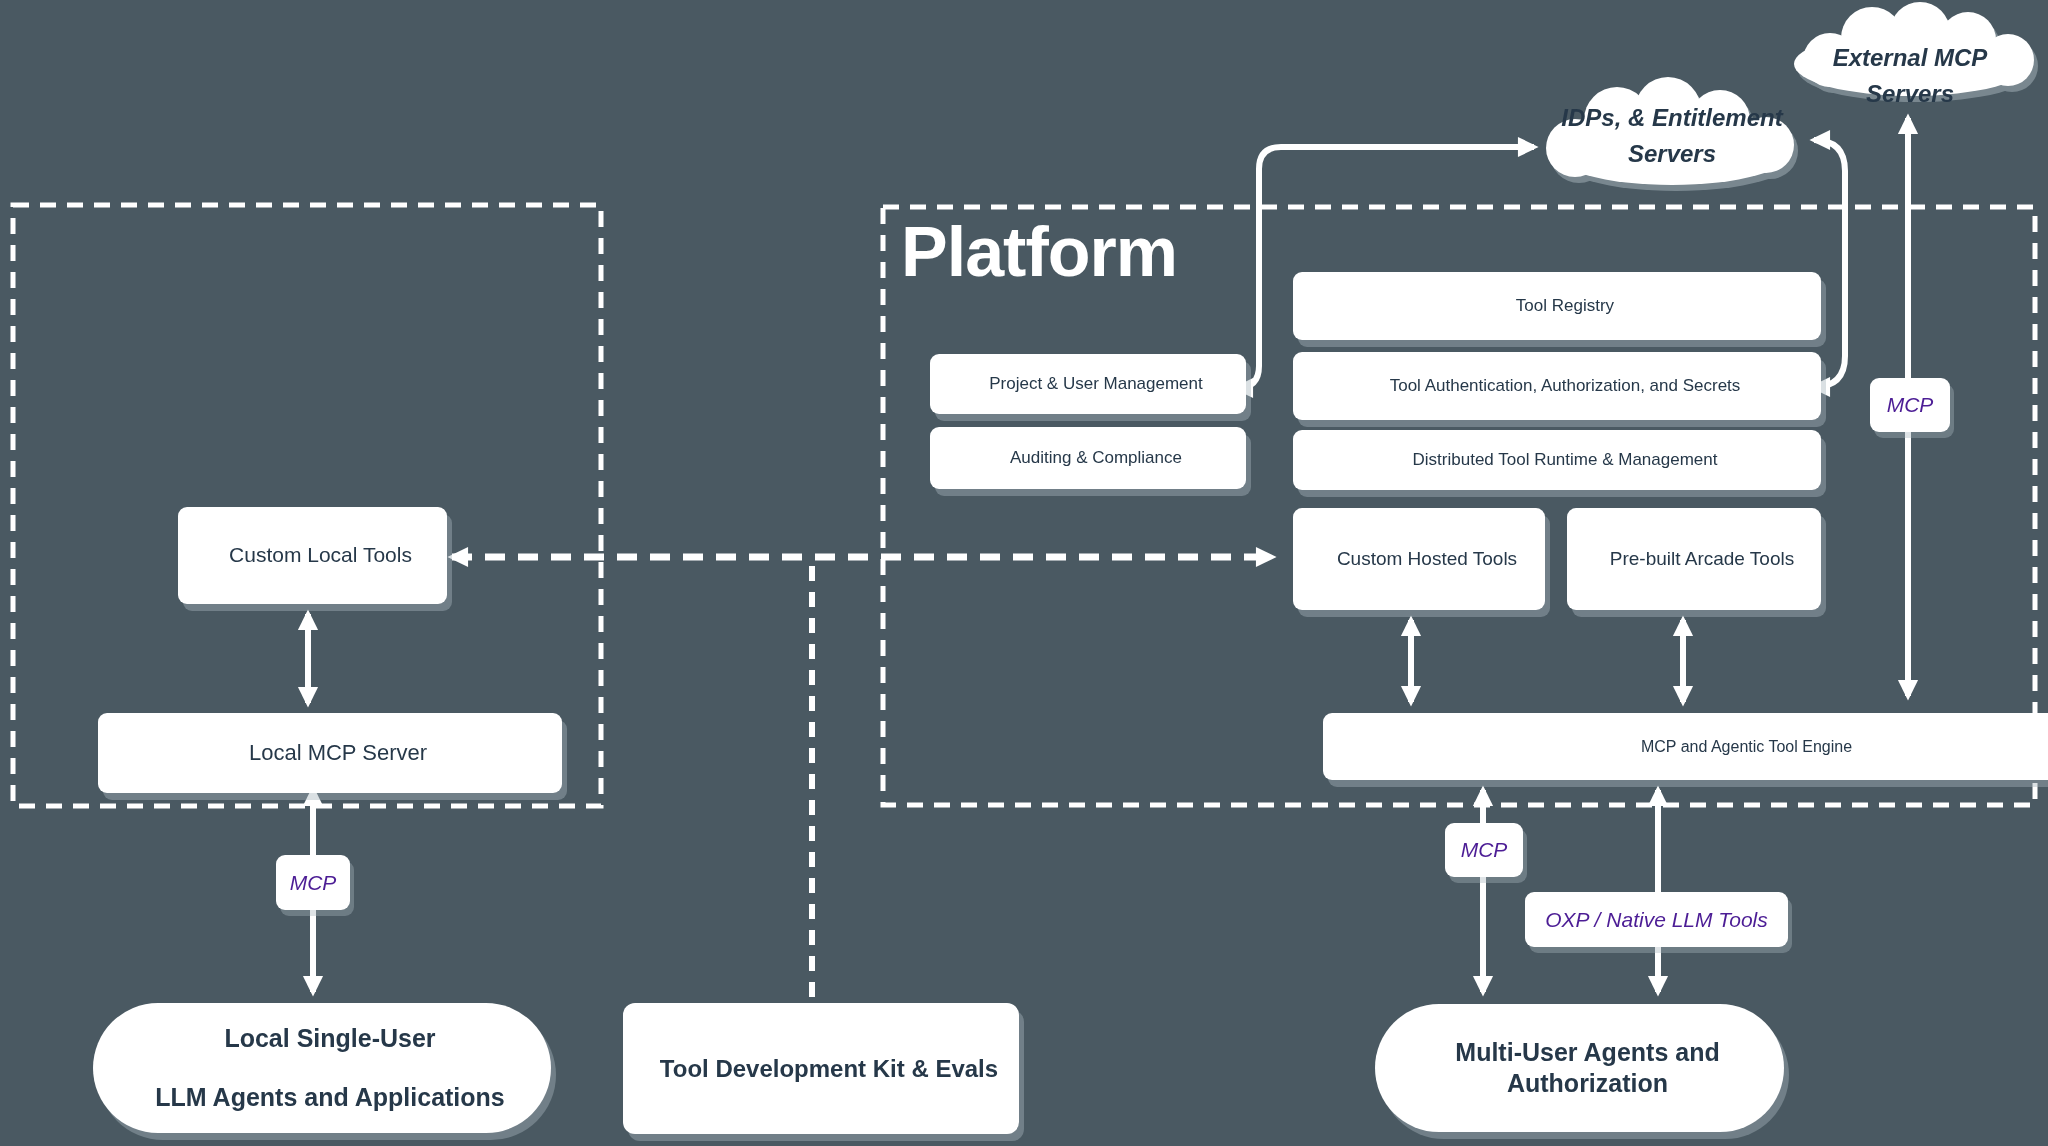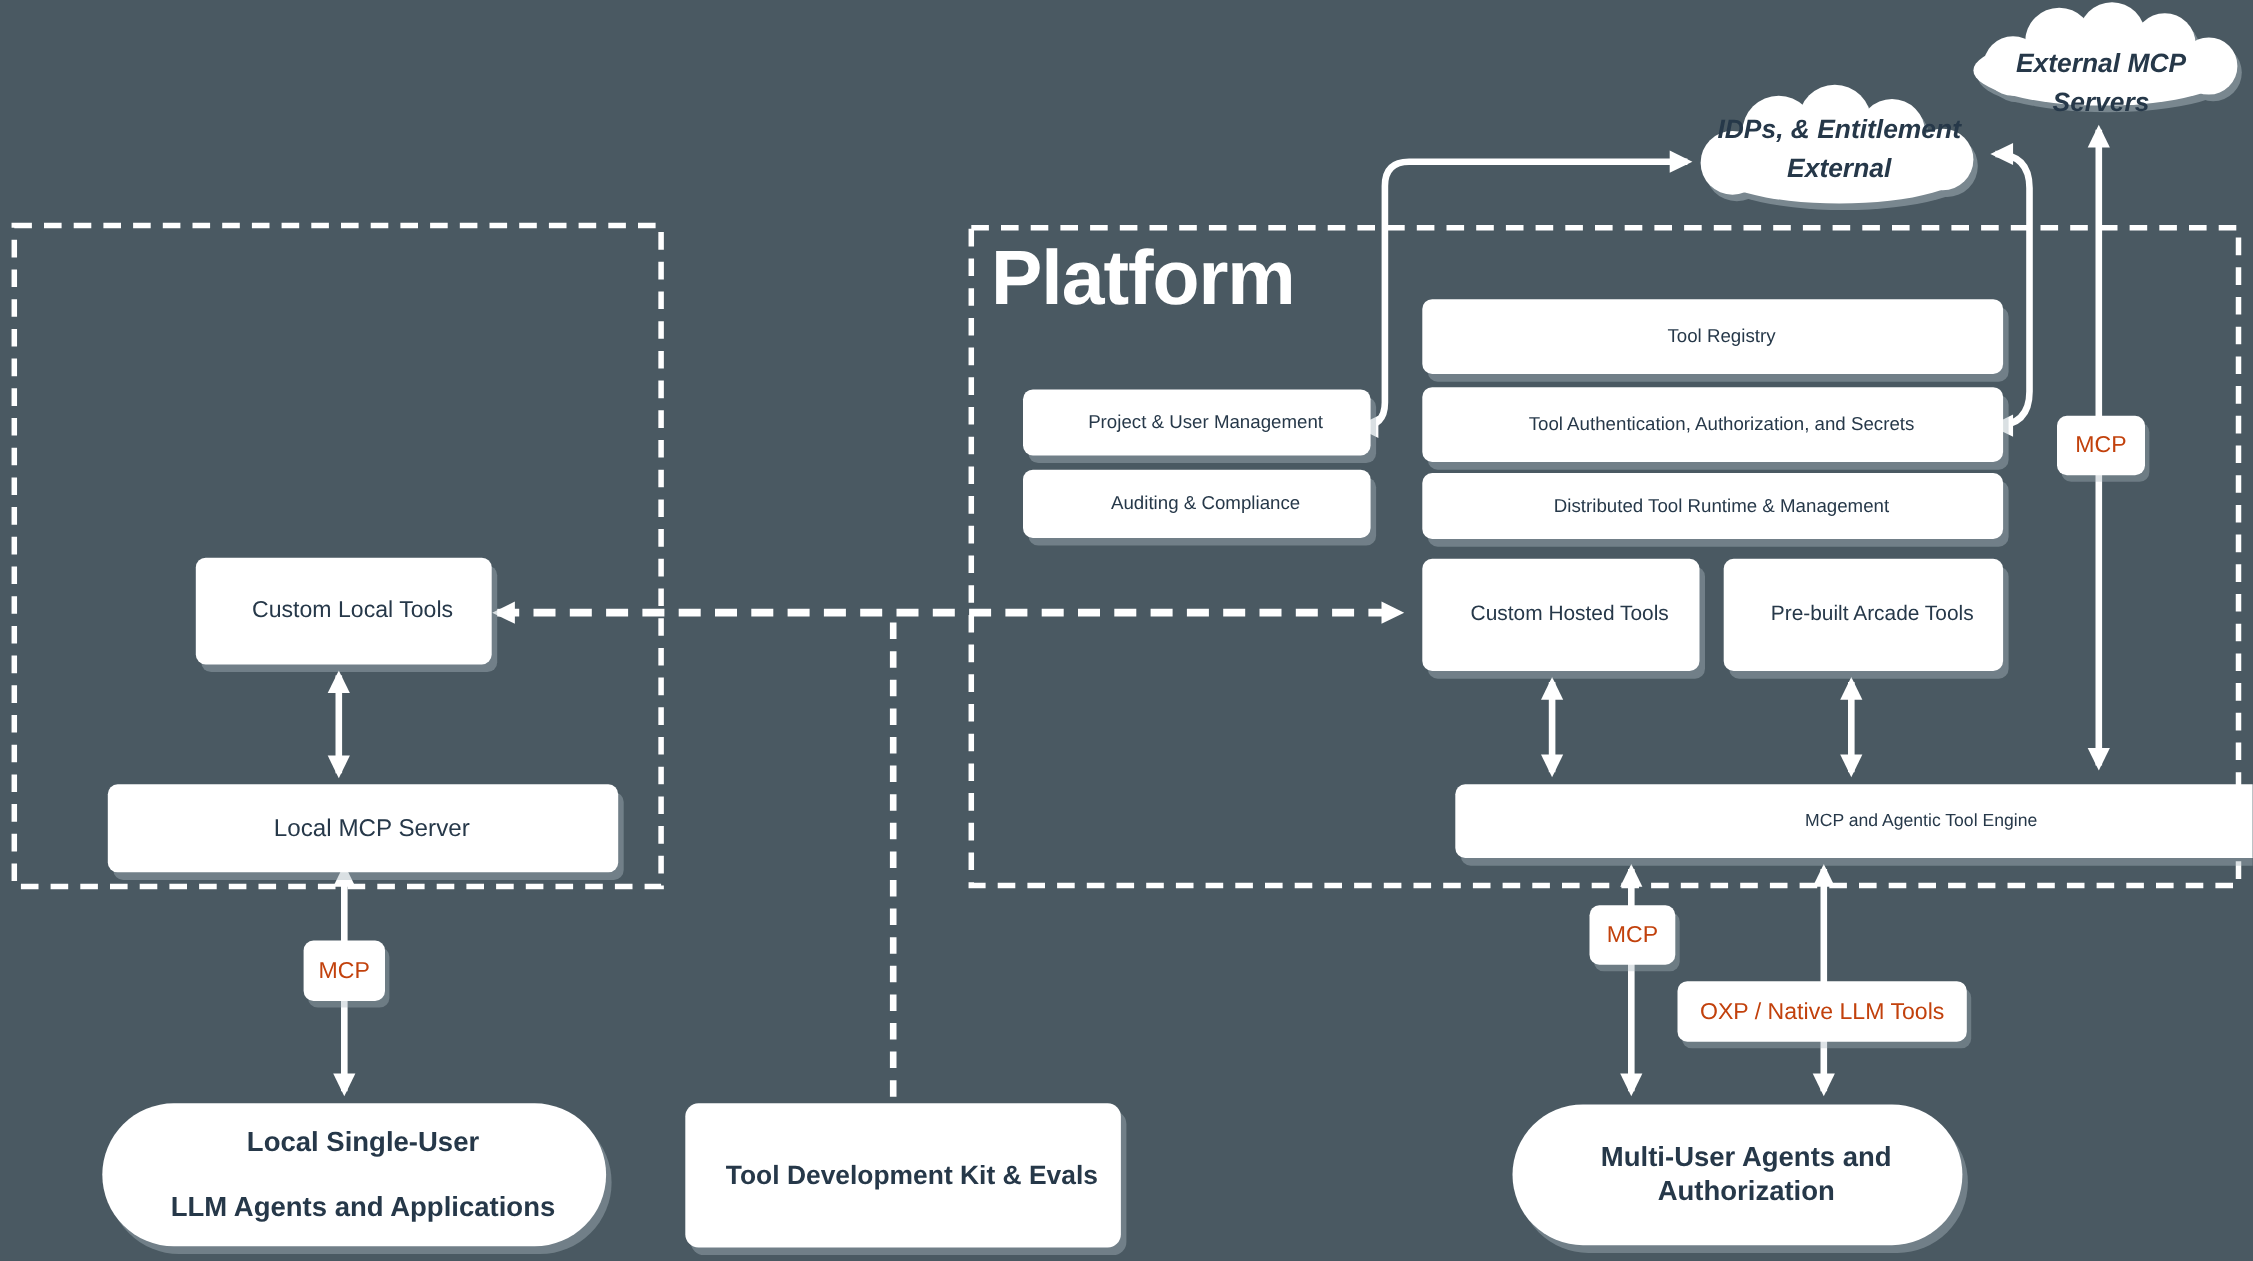--- a/index.html
+++ b/index.html
@@ -4,22 +4,22 @@
 <style>
   html,body{margin:0;padding:0;background:#4a5962;}
   #stage{position:relative;width:2048px;height:1146px;background:#4a5962;overflow:hidden;
          font-family:"Liberation Sans",sans-serif;}
   svg.overlay{position:absolute;left:0;top:0;z-index:1;}
   .box{position:absolute;z-index:2;background:#ffffff;border-radius:9px;
        display:flex;align-items:center;justify-content:center;text-align:center;
        color:#263849;box-shadow:5px 7px 0 rgba(168,182,189,0.42);line-height:1.25;padding-left:16px;}
   .pill{border-radius:70px;font-weight:bold;flex-direction:column;}
   .lbl{position:absolute;z-index:3;background:#ffffff;border-radius:9px;
-       display:flex;align-items:center;justify-content:center;color:#c2410c;
-       box-shadow:4px 6px 0 rgba(168,182,189,0.38);}
+       display:flex;align-items:center;justify-content:center;color:#4c1d95;
+       font-style:italic;box-shadow:4px 6px 0 rgba(168,182,189,0.38);}
   .zone-title{position:absolute;z-index:2;color:#ffffff;font-weight:bold;
        font-size:70px;letter-spacing:-1px;}
   .cloud-text{position:absolute;z-index:3;color:#263849;font-style:italic;
        font-weight:bold;font-size:24px;text-align:center;line-height:1.5;}
 </style>
 </head>
 <body>
 
 <div id="stage">
 
@@ -82,21 +82,21 @@
     <path d="M1908,118 V696" fill="none" stroke="#ffffff" stroke-width="6" marker-start="url(#ah)" marker-end="url(#ah)"></path>
     <path d="M1534,147 H1281 Q1259,147 1259,169 V366 Q1259,388 1237,388" fill="none" stroke="#ffffff" stroke-width="6" marker-start="url(#ah)" marker-end="url(#ah)"></path>
     <path d="M1814,140 Q1845,140 1845,171 V356 Q1845,387 1814,387" fill="none" stroke="#ffffff" stroke-width="6" marker-start="url(#ah)" marker-end="url(#ah)"></path>
   </svg>
 
   <div class="zone-title" style="left:901px;top:212px;">Platform</div>
 
   <div class="cloud-text" style="left:1790px;top:40px;width:240px;">External MCP Servers</div>
   <div class="cloud-text" style="left:1552px;top:100px;width:240px;">
     <div>IDPs, &amp; Entitlement</div>
-    <div>External</div>
+    <div>Servers</div>
   </div>
 
   <div class="box" style="left:178px;top:507px;width:253px;height:97px;font-size:21px;">Custom Local Tools</div>
   <div class="box" style="left:98px;top:713px;width:448px;height:80px;font-size:22px;">Local MCP Server</div>
   <div class="box pill" style="left:93px;top:1003px;width:442px;height:130px;font-size:25px;gap:28px;">
     <div>Local Single-User</div>
     <div>LLM Agents and Applications</div>
   </div>
   <div class="lbl" style="left:276px;top:855px;width:74px;height:55px;font-size:21px;">MCP</div>
 

